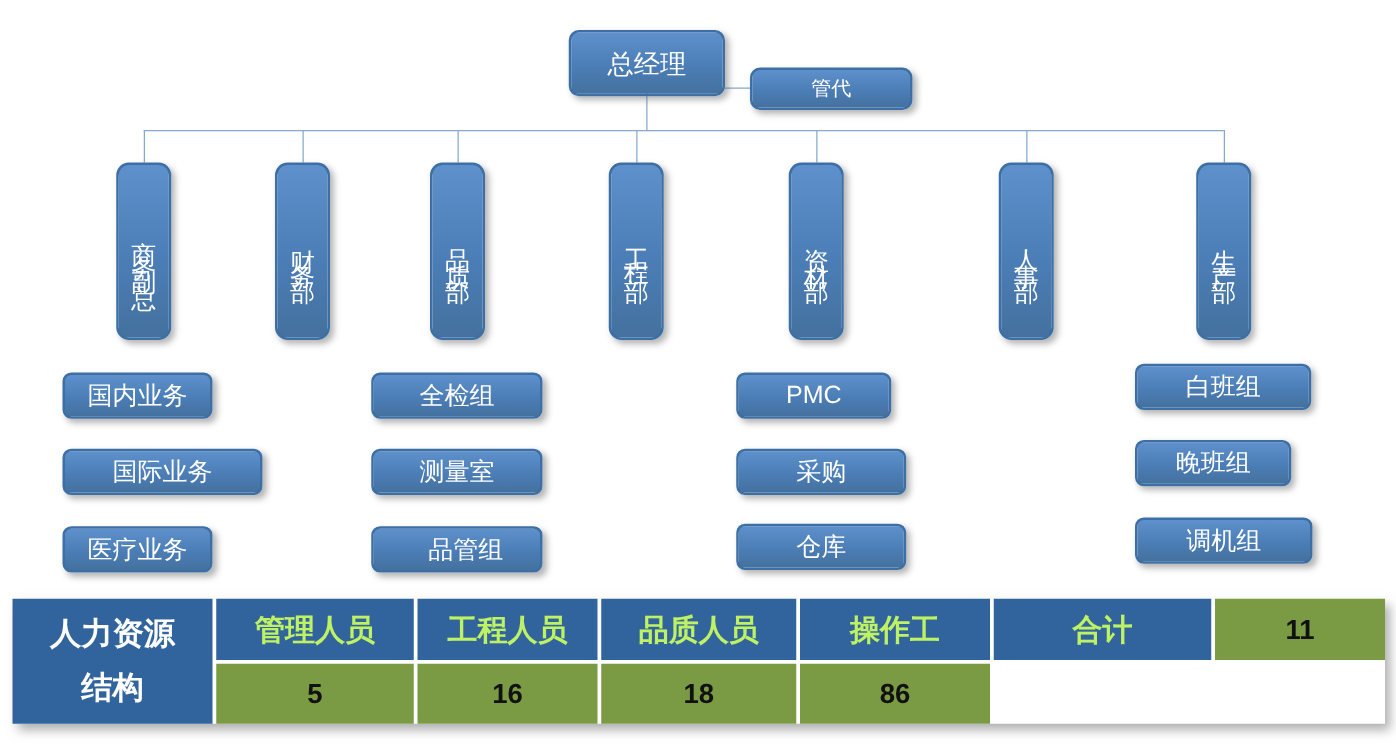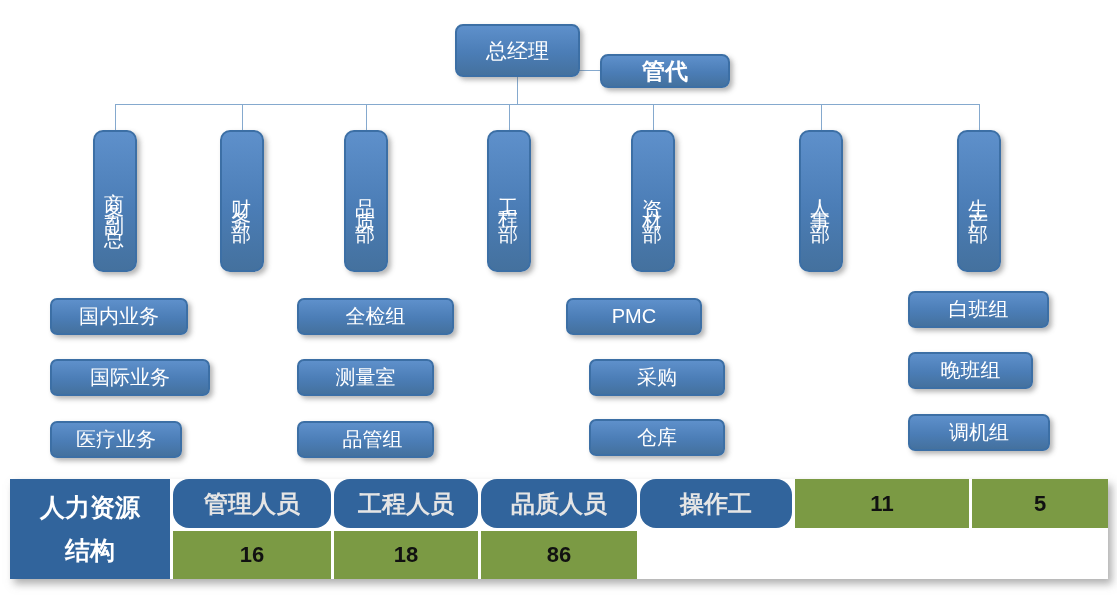--- a/index.html
+++ b/index.html
@@ -22,21 +22,21 @@
     border: 2px solid #3C6FA5;
     border-radius: 8px;
     box-shadow: 3px 3px 5px rgba(90,90,90,0.45);
     color: #ffffff;
     display: flex;
     align-items: center;
     justify-content: center;
     text-align: center;
   }
   .root { font-size: 21px; }
-  .rep  { font-size: 23px; font-weight: bold; }
+  .rep  { font-size: 16px; }
   .dept { width: 44px; height: 142px; border-radius: 10px; }
   .dept .vtext {
     writing-mode: vertical-lr;
     text-orientation: upright;
     font-size: 20px;
     letter-spacing: 12px;
   }
   .sub { height: 37px; font-size: 20px; border-radius: 7px; }
 
   
@@ -60,27 +60,26 @@
     font-size: 25px;
     line-height: 1.25;
     display: flex;
     flex-direction: column;
     align-items: center;
     justify-content: center;
     gap: 12px;
   }
   .hr-head {
     background: #31649C;
-    color: #e5e5e5;
+    color: #bef264;
     font-weight: bold;
     font-size: 24px;
     display: flex;
     align-items: center;
     justify-content: center;
-    border-radius: 16px;
   }
   .hr-val {
     background: #7B9A44;
     color: #111111;
     font-weight: bold;
     font-size: 22px;
     display: flex;
     align-items: center;
     justify-content: center;
   }
@@ -123,41 +122,41 @@
   <div class="box dept" style="left:631px; top:130px;">
     <span class="vtext">资材部</span>
   </div>
   <div class="box dept" style="left:799px; top:130px;">
     <span class="vtext">人事部</span>
   </div>
   <div class="box dept" style="left:957px; top:130px;">
     <span class="vtext">生产部</span>
   </div>
 
-  <div class="box sub" style="left:50px; top:298px; width:138px;">
+  <div class="box sub" style="left:50px; top:298px; width:120px;">
     <span>国内业务</span>
   </div>
   <div class="box sub" style="left:50px; top:359px; width:160px;">
     <span>国际业务</span>
   </div>
-  <div class="box sub" style="left:50px; top:421px; width:132px;">
+  <div class="box sub" style="left:50px; top:421px; width:120px;">
     <span>医疗业务</span>
   </div>
 
-  <div class="box sub" style="left:297px; top:298px; width:157px;text-align:center;">
+  <div class="box sub" style="left:297px; top:298px; width:137px;text-align:center;">
     <span>全检组</span>
   </div>
   <div class="box sub" style="left:297px; top:359px; width:137px;">
     <span>测量室</span>
   </div>
   <div class="box sub" style="left:297px; top:421px; width:137px;padding-left:14px;">
     <span>品管组</span>
   </div>
 
-  <div class="box sub" style="left:566px; top:298px; width:136px;">
+  <div class="box sub" style="left:589px; top:298px; width:124px;">
     <span>PMC</span>
   </div>
   <div class="box sub" style="left:589px; top:359px; width:136px;">
     <span>采购</span>
   </div>
   <div class="box sub" style="left:908px; top:291px; width:141px;">
     <span>白班组</span>
   </div>
 
   <div class="box sub" style="left:589px; top:419px; width:136px;">
@@ -172,20 +171,21 @@
 
   <div class="hr-table">
     <div class="hr-rowhead">
       <span>人力资源</span>
       <span>结构</span>
     </div>
     <div class="hr-head">管理人员</div>
     <div class="hr-head">工程人员</div>
     <div class="hr-head">品质人员</div>
     <div class="hr-head">操作工</div>
+    <div class="hr-head">合计</div>
     <div class="hr-val">11</div>
     <div class="hr-val">5</div>
     <div class="hr-val">16</div>
     <div class="hr-val">18</div>
     <div class="hr-val">86</div>
   </div>
 
 </div>
 
 </body></html>

